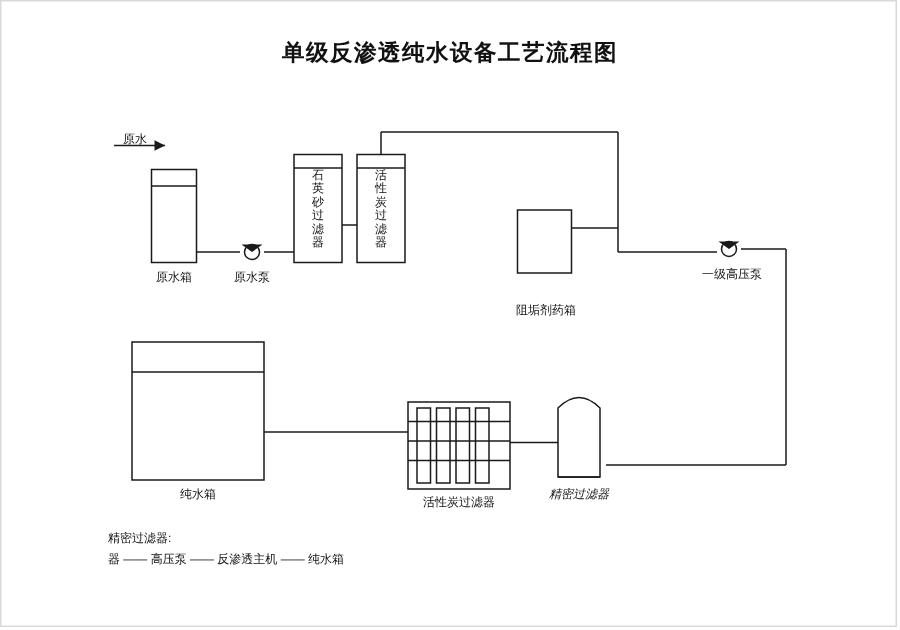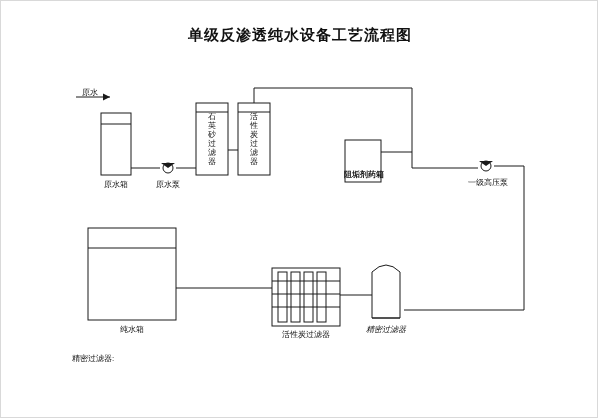--- a/index.html
+++ b/index.html
@@ -139,23 +139,24 @@
 
     </g>
   </svg>
 
   <div class="vlabel" style="left:205px; top:112px;">石英砂过滤器</div>
   <div class="vlabel" style="left:247px; top:112px;">活性炭过滤器</div>
 
   <div class="lbl" style="left:70px; top:88px; width:28px; text-align:right;">原水</div>
   <div class="lbl" style="left:92px; top:180px; width:48px;">原水箱</div>
   <div class="lbl" style="left:146px; top:180px; width:44px;">原水泵</div>
-  <div class="lbl" style="left:336px; top:170px; width:56px;font-weight:bold;">阻垢剂药箱</div>
+  <div class="lbl" style="left:336px; top:202px; width:56px;">阻垢剂药箱</div>
   <div class="lbl" style="left:462px; top:178px; width:52px;">一级高压泵</div>
   <div class="lbl" style="left:108px; top:325px; width:48px;">纯水箱</div>
   <div class="lbl" style="left:258px; top:330px; width:96px;">活性炭过滤器</div>
   <div class="lbl" style="left:352px; top:325px; width:68px;font-style:italic;">精密过滤器</div>
 
   <div class="flowtext">
     <div>精密过滤器:</div>
+    <div>器 —— 高压泵 —— 反渗透主机 —— 纯水箱</div>
   </div>
 
 </div>
 
 </body></html>

